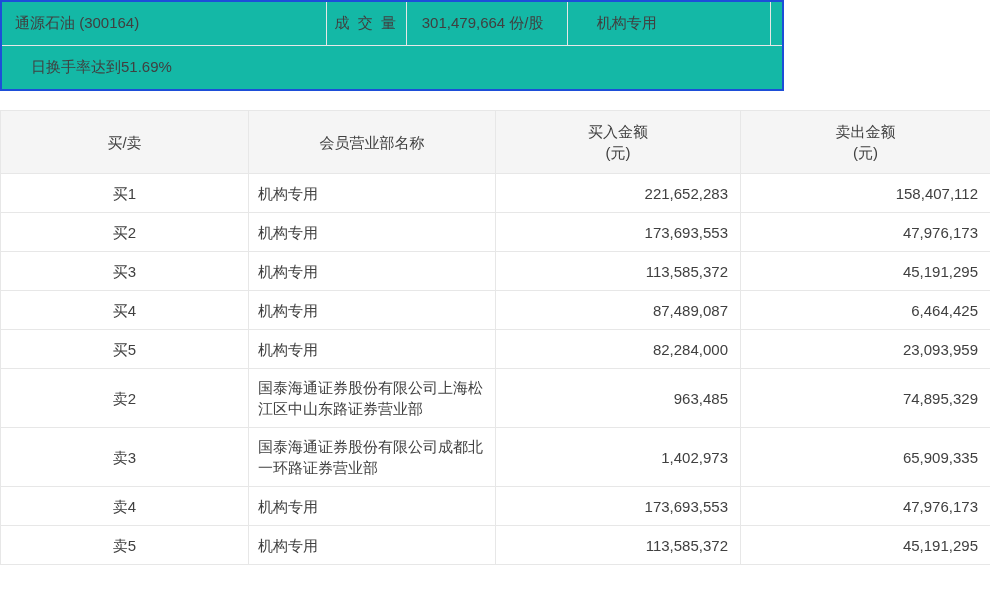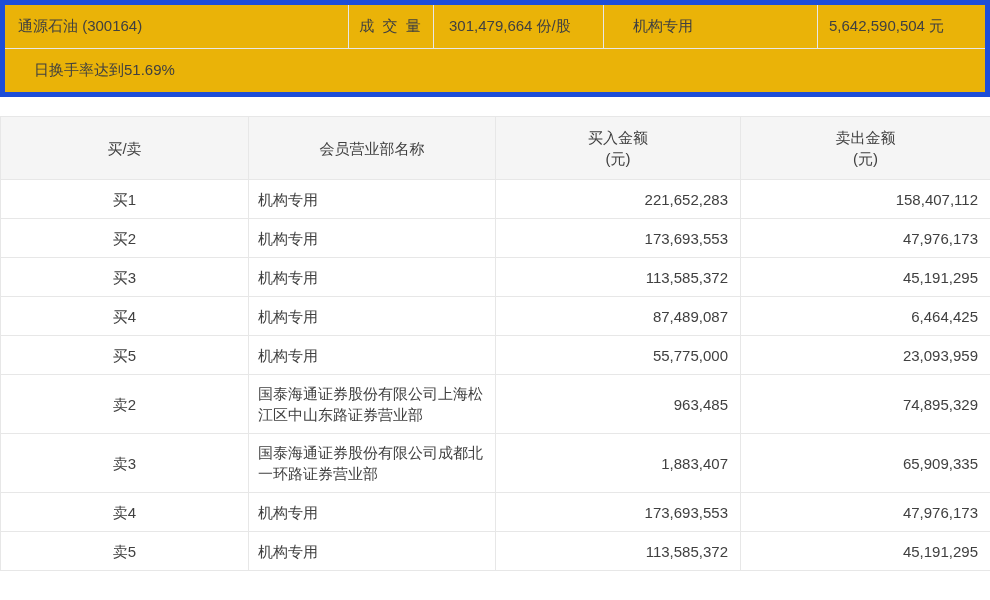--- a/index.html
+++ b/index.html
@@ -8,23 +8,23 @@
     height: 600px;
     background: #ffffff;
     color: #404040;
     font-family: "Liberation Sans", "DejaVu Sans", sans-serif;
     font-size: 15px;
   }
 
   
   .topbar {
     box-sizing: border-box;
-    width: 990px;
-    border: 5px solid #1d4ed8;
-    background: #eab308;
+    width: 784px;
+    border: 2px solid #1d4ed8;
+    background: #14b8a6;
   }
   .topbar-row1 {
     display: flex;
     align-items: stretch;
     height: 43px;
     border-bottom: 1px solid #e7e7e7;
   }
   .tcell {
     box-sizing: border-box;
     display: flex;
@@ -139,36 +139,36 @@
   <tr>
     <td class="c-side">买4</td>
     <td class="c-broker">机构专用</td>
     <td class="c-buy">87,489,087</td>
     <td class="c-sell">6,464,425</td>
   </tr>
 
   <tr>
     <td class="c-side">买5</td>
     <td class="c-broker">机构专用</td>
-    <td class="c-buy">55,775,000</td>
+    <td class="c-buy">82,284,000</td>
     <td class="c-sell">23,093,959</td>
   </tr>
 
 
   <tr>
     <td class="c-side">卖2</td>
     <td class="c-broker">国泰海通证券股份有限公司上海松江区中山东路证券营业部</td>
     <td class="c-buy">963,485</td>
     <td class="c-sell">74,895,329</td>
   </tr>
 
   <tr>
     <td class="c-side">卖3</td>
     <td class="c-broker">国泰海通证券股份有限公司成都北一环路证券营业部</td>
-    <td class="c-buy">1,883,407</td>
+    <td class="c-buy">1,402,973</td>
     <td class="c-sell">65,909,335</td>
   </tr>
 
   <tr>
     <td class="c-side">卖4</td>
     <td class="c-broker">机构专用</td>
     <td class="c-buy">173,693,553</td>
     <td class="c-sell">47,976,173</td>
   </tr>
 

